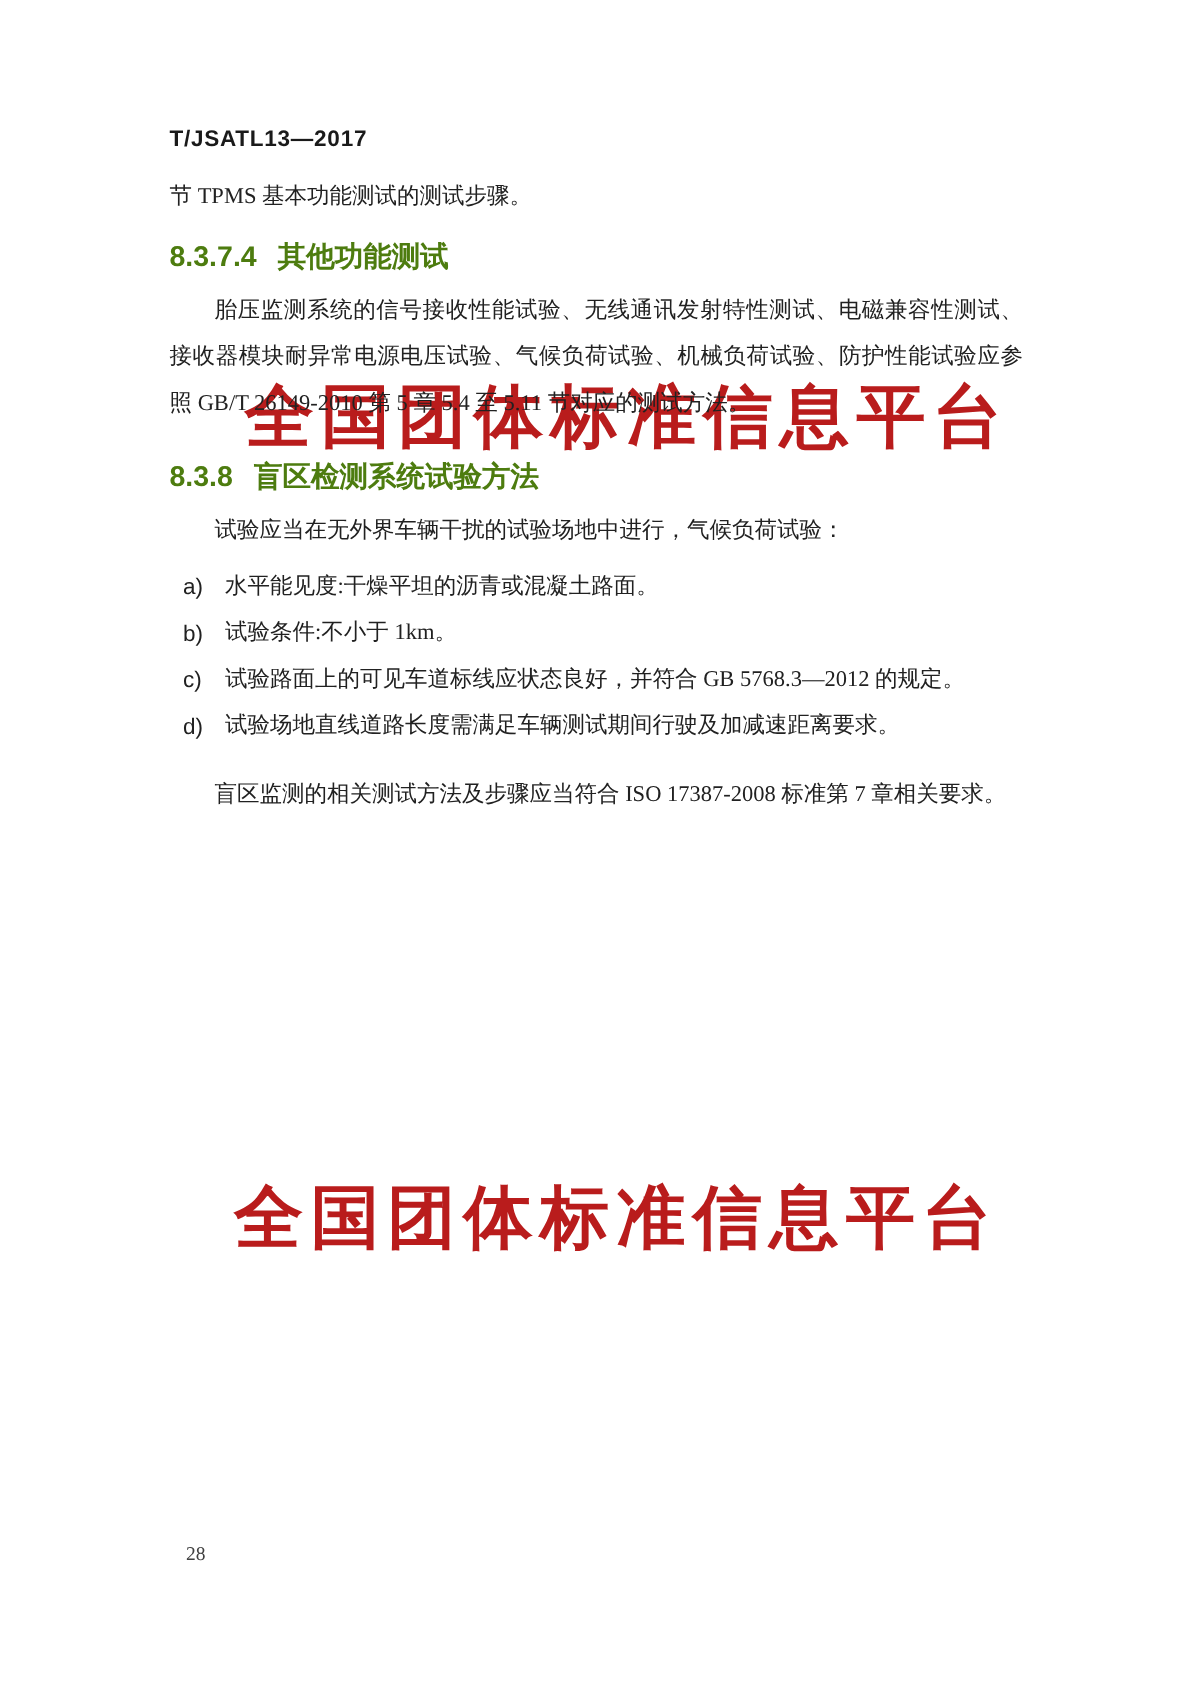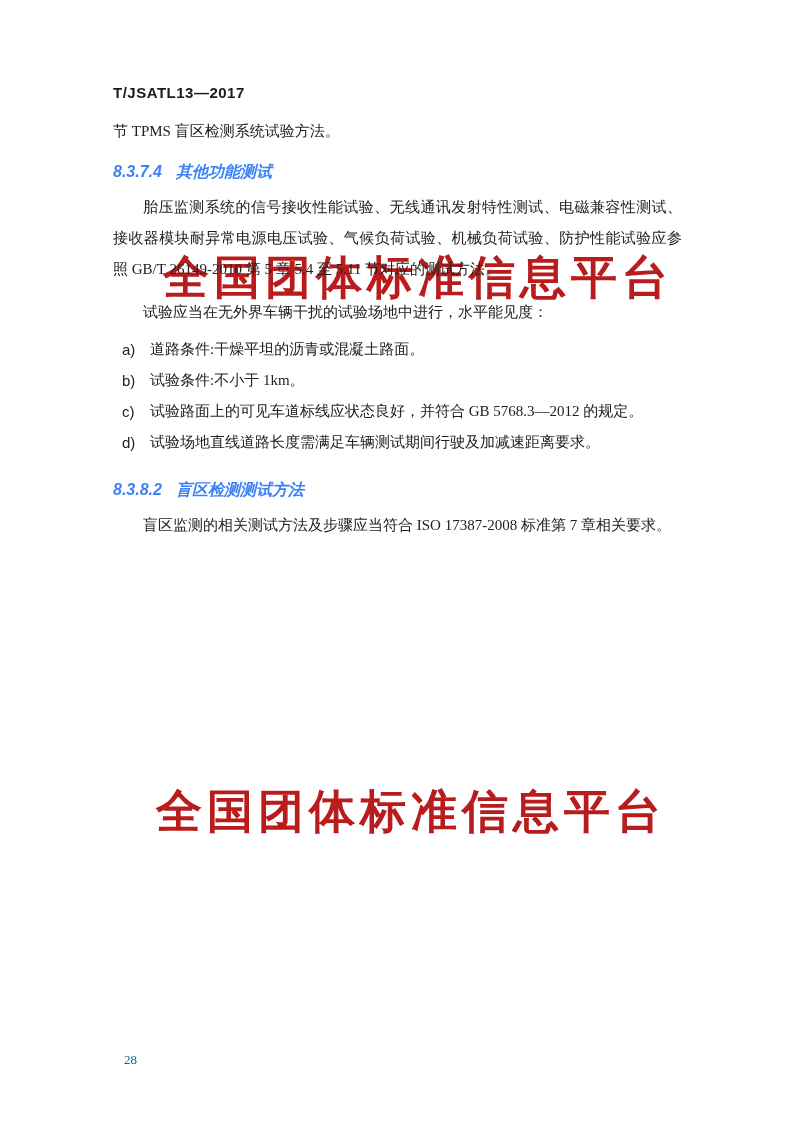--- a/index.html
+++ b/index.html
@@ -44,24 +44,23 @@
     color: #1a1a1a;
     line-height: 17px;
   }
   .continuation {
     margin-top: 21px;
     line-height: 18px;
   }
   .sec-heading {
     font-family: "Liberation Sans", sans-serif;
     font-weight: bold;
-    font-size: 16px;
-    color: #3b82f6;
+    font-size: 19px;
+    color: #4d7c0f;
     line-height: 17px;
-    font-style: italic;
   }
   .sec-heading .sec-num { margin-right: 14px; }
   .h-8374 { margin-top: 23px; }
   .h-838  { margin-top: 25px; }
   .h-8381 { margin-top: 23px; }
   .h-8382 { margin-top: 23px; }
 
   .body-para {
     margin-top: 12px;
     line-height: 31px;
@@ -84,69 +83,69 @@
     width: 28px;
     padding-left: 9px;
     flex: 0 0 auto;
     font-family: "Liberation Sans", sans-serif;
   }
   .cond-text { flex: 1 1 auto; }
 
   .page-number {
     position: absolute;
     left: 124px;
-    top: 1052px;
+    top: 1028px;
     z-index: 1;
     font-size: 13px;
-    color: #0369a1;
+    color: #404040;
   }
 </style>
 </head>
 <body>
 
 <div class="watermark wm-top">全国团体标准信息平台</div>
 
 <div class="watermark wm-mid">全国团体标准信息平台</div>
 
 <div class="page-content">
 
   <div class="doc-code">T/JSATL13—2017</div>
 
-  <div class="continuation">节 TPMS 盲区检测系统试验方法。</div>
+  <div class="continuation">节 TPMS 基本功能测试的测试步骤。</div>
 
   <div class="sec-heading h-8374">
     <span class="sec-num">8.3.7.4</span><span>其他功能测试</span>
   </div>
 
   <div class="body-para">胎压监测系统的信号接收性能试验、无线通讯发射特性测试、电磁兼容性测试、接收器模块耐异常电源电压试验、气候负荷试验、机械负荷试验、防护性能试验应参照 GB/T 26149-2010 第 5 章 5.4 至 5.11 节对应的测试方法。</div>
 
+  <div class="sec-heading h-838">
+    <span class="sec-num">8.3.8</span><span>盲区检测系统试验方法</span>
+  </div>
 
 
-  <div class="body-para no-justify">试验应当在无外界车辆干扰的试验场地中进行，水平能见度：</div>
+  <div class="body-para no-justify">试验应当在无外界车辆干扰的试验场地中进行，气候负荷试验：</div>
 
   <ul class="cond-list">
     <li class="cond-item">
       <span class="cond-marker">a)</span>
-      <span class="cond-text">道路条件:干燥平坦的沥青或混凝土路面。</span>
+      <span class="cond-text">水平能见度:干燥平坦的沥青或混凝土路面。</span>
     </li>
     <li class="cond-item">
       <span class="cond-marker">b)</span>
       <span class="cond-text">试验条件:不小于 1km。</span>
     </li>
     <li class="cond-item">
       <span class="cond-marker">c)</span>
       <span class="cond-text">试验路面上的可见车道标线应状态良好，并符合 GB 5768.3—2012 的规定。</span>
     </li>
     <li class="cond-item">
       <span class="cond-marker">d)</span>
       <span class="cond-text">试验场地直线道路长度需满足车辆测试期间行驶及加减速距离要求。</span>
     </li>
   </ul>
 
-  <div class="sec-heading h-8382">
-    <span class="sec-num">8.3.8.2</span><span>盲区检测测试方法</span>
-  </div>
 
   <div class="body-para">盲区监测的相关测试方法及步骤应当符合 ISO 17387-2008 标准第 7 章相关要求。</div>
 
 </div>
 
 <div class="page-number">28</div>
 
 </body></html>

